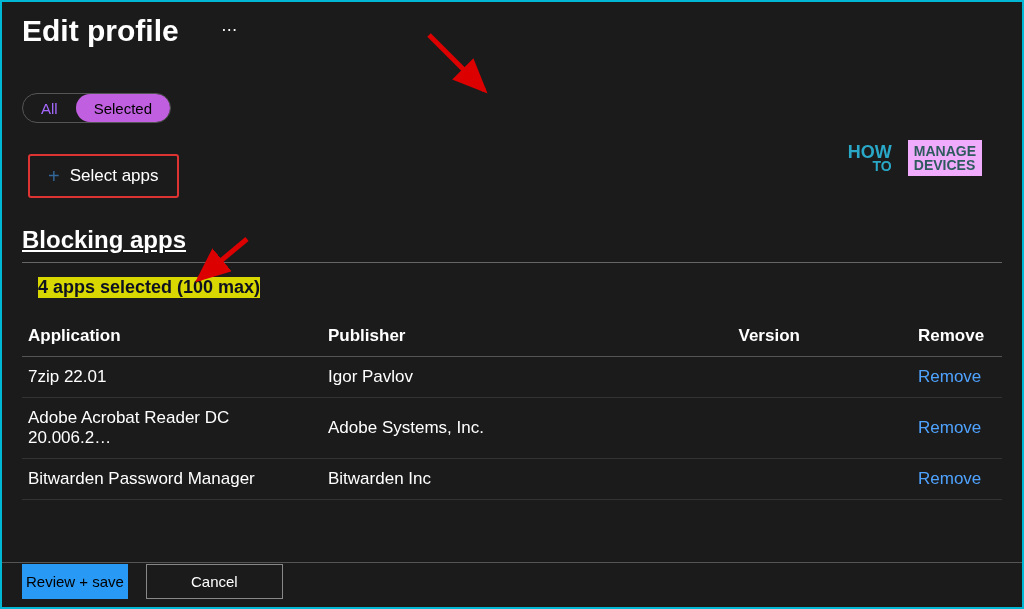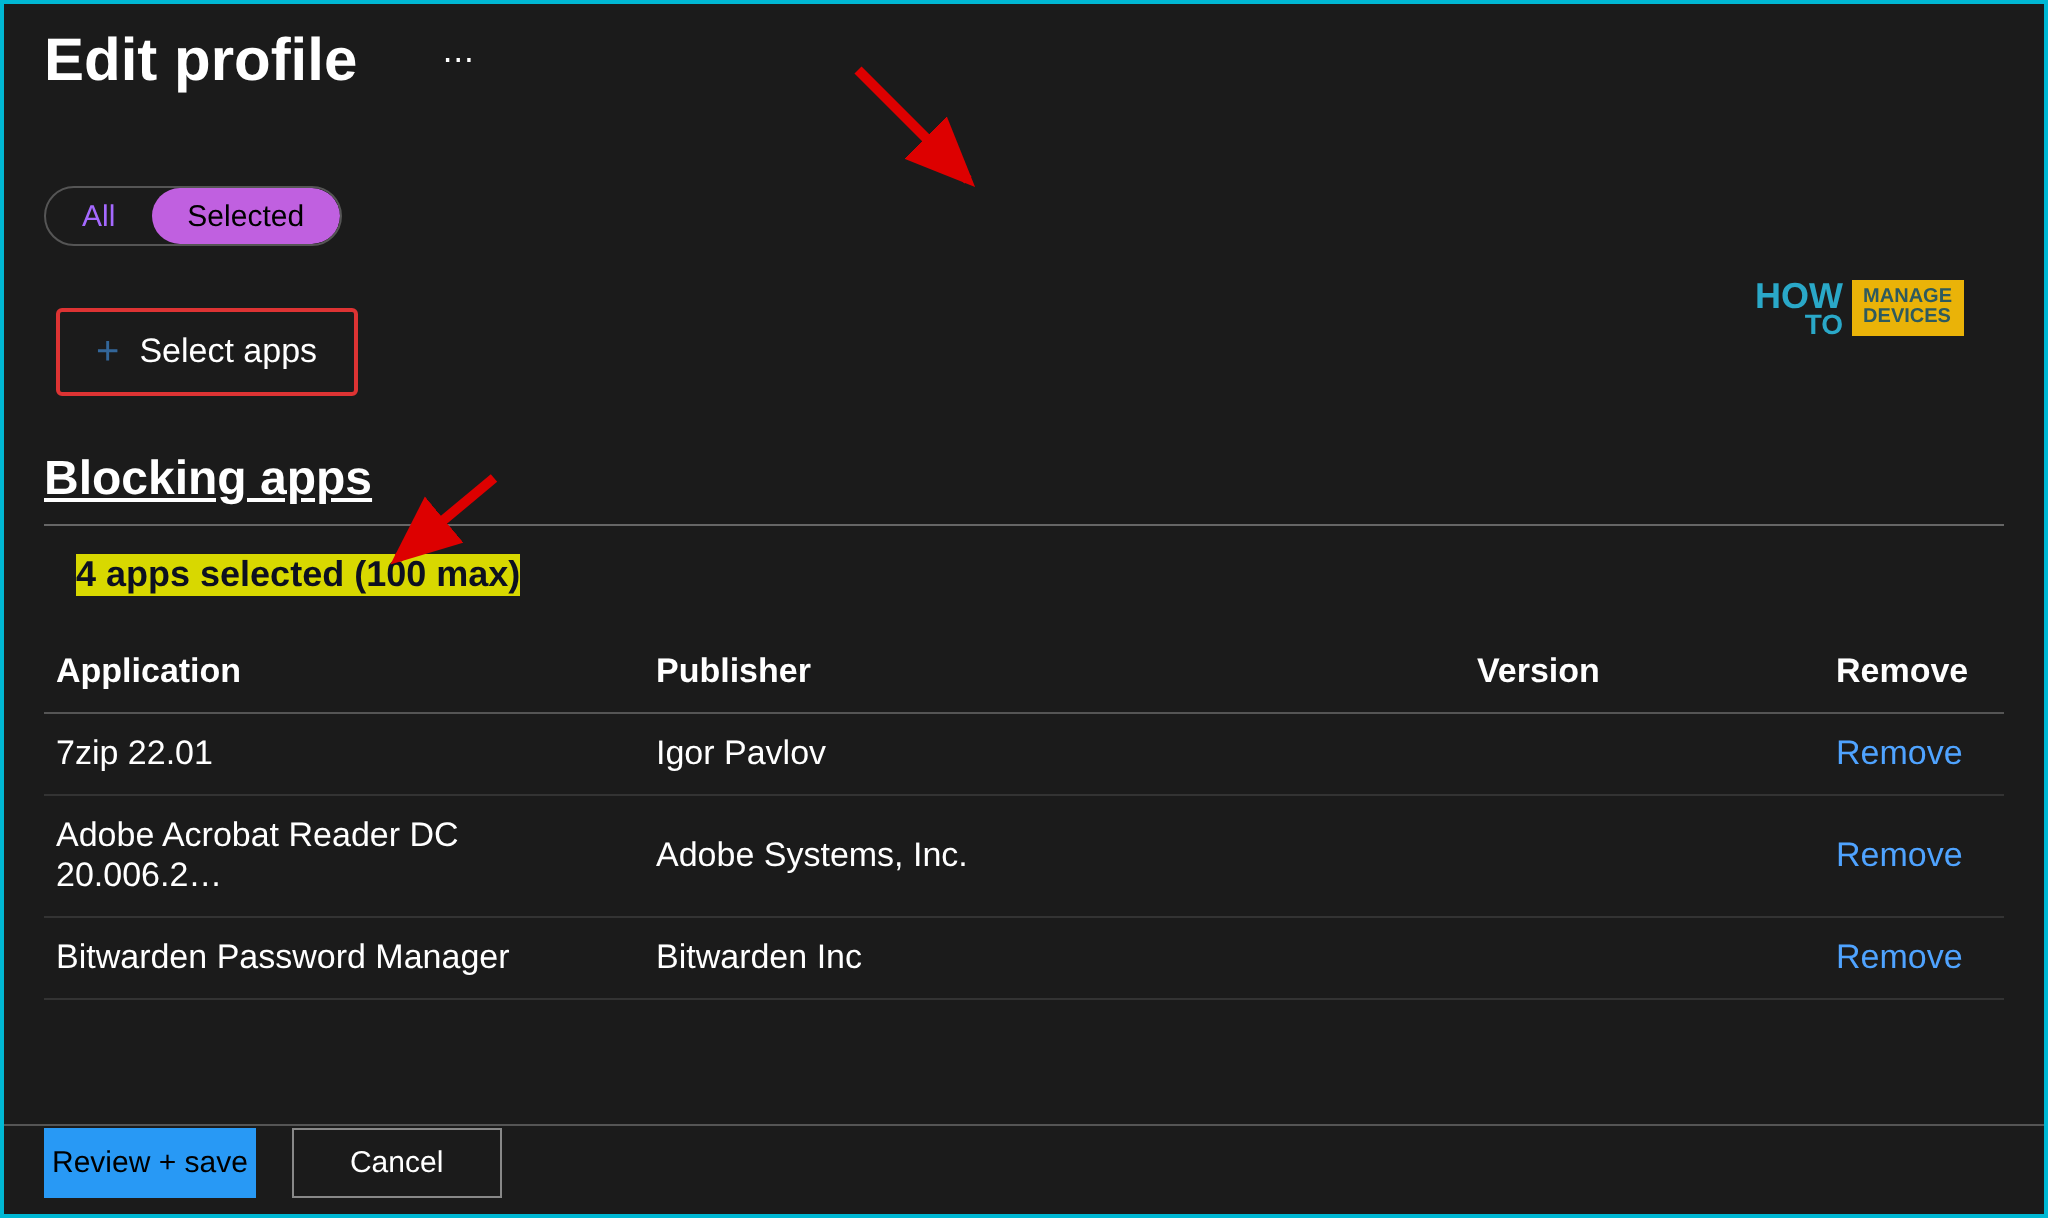--- a/index.html
+++ b/index.html
@@ -65,37 +65,37 @@
       border-radius: 22px;
     }
     .watermark {
       position: absolute;
       top: 138px;
       right: 40px;
       font-family: Arial, sans-serif;
       font-weight: bold;
       display: flex;
       align-items: center;
-      gap: 4px;
+      gap: 16px;
     }
     .watermark .how {
       color: #2aa8c8;
       font-size: 18px;
       line-height: 0.9;
       text-align: right;
     }
     .watermark .how small {
       font-size: 14px;
       display: block;
     }
     .watermark .md {
-      background: #eab308;
+      background: #f0abfc;
       color: #2e5a5e;
       padding: 4px 6px;
-      font-size: 10px;
+      font-size: 14px;
       line-height: 1;
     }
     .select-apps-btn {
       margin: 28px 0 0 26px;
       border: 2px solid #d33;
       background: transparent;
       color: #fff;
       padding: 10px 18px;
       font-size: 17px;
       border-radius: 3px;
@@ -171,21 +171,21 @@
       color: #000;
       border: none;
       padding: 8px 4px;
       font-size: 15px;
       cursor: pointer;
     }
     .secondary-btn {
       background: transparent;
       color: #fff;
       border: 1px solid #888;
-      padding: 8px 28px;
+      padding: 8px 44px;
       font-size: 15px;
       cursor: pointer;
     }
     .arrow {
       position: absolute;
       pointer-events: none;
     }
     .arrow1 { top: 28px; left: 422px; }
     .arrow2 { top: 232px; left: 185px; }
   </style>

